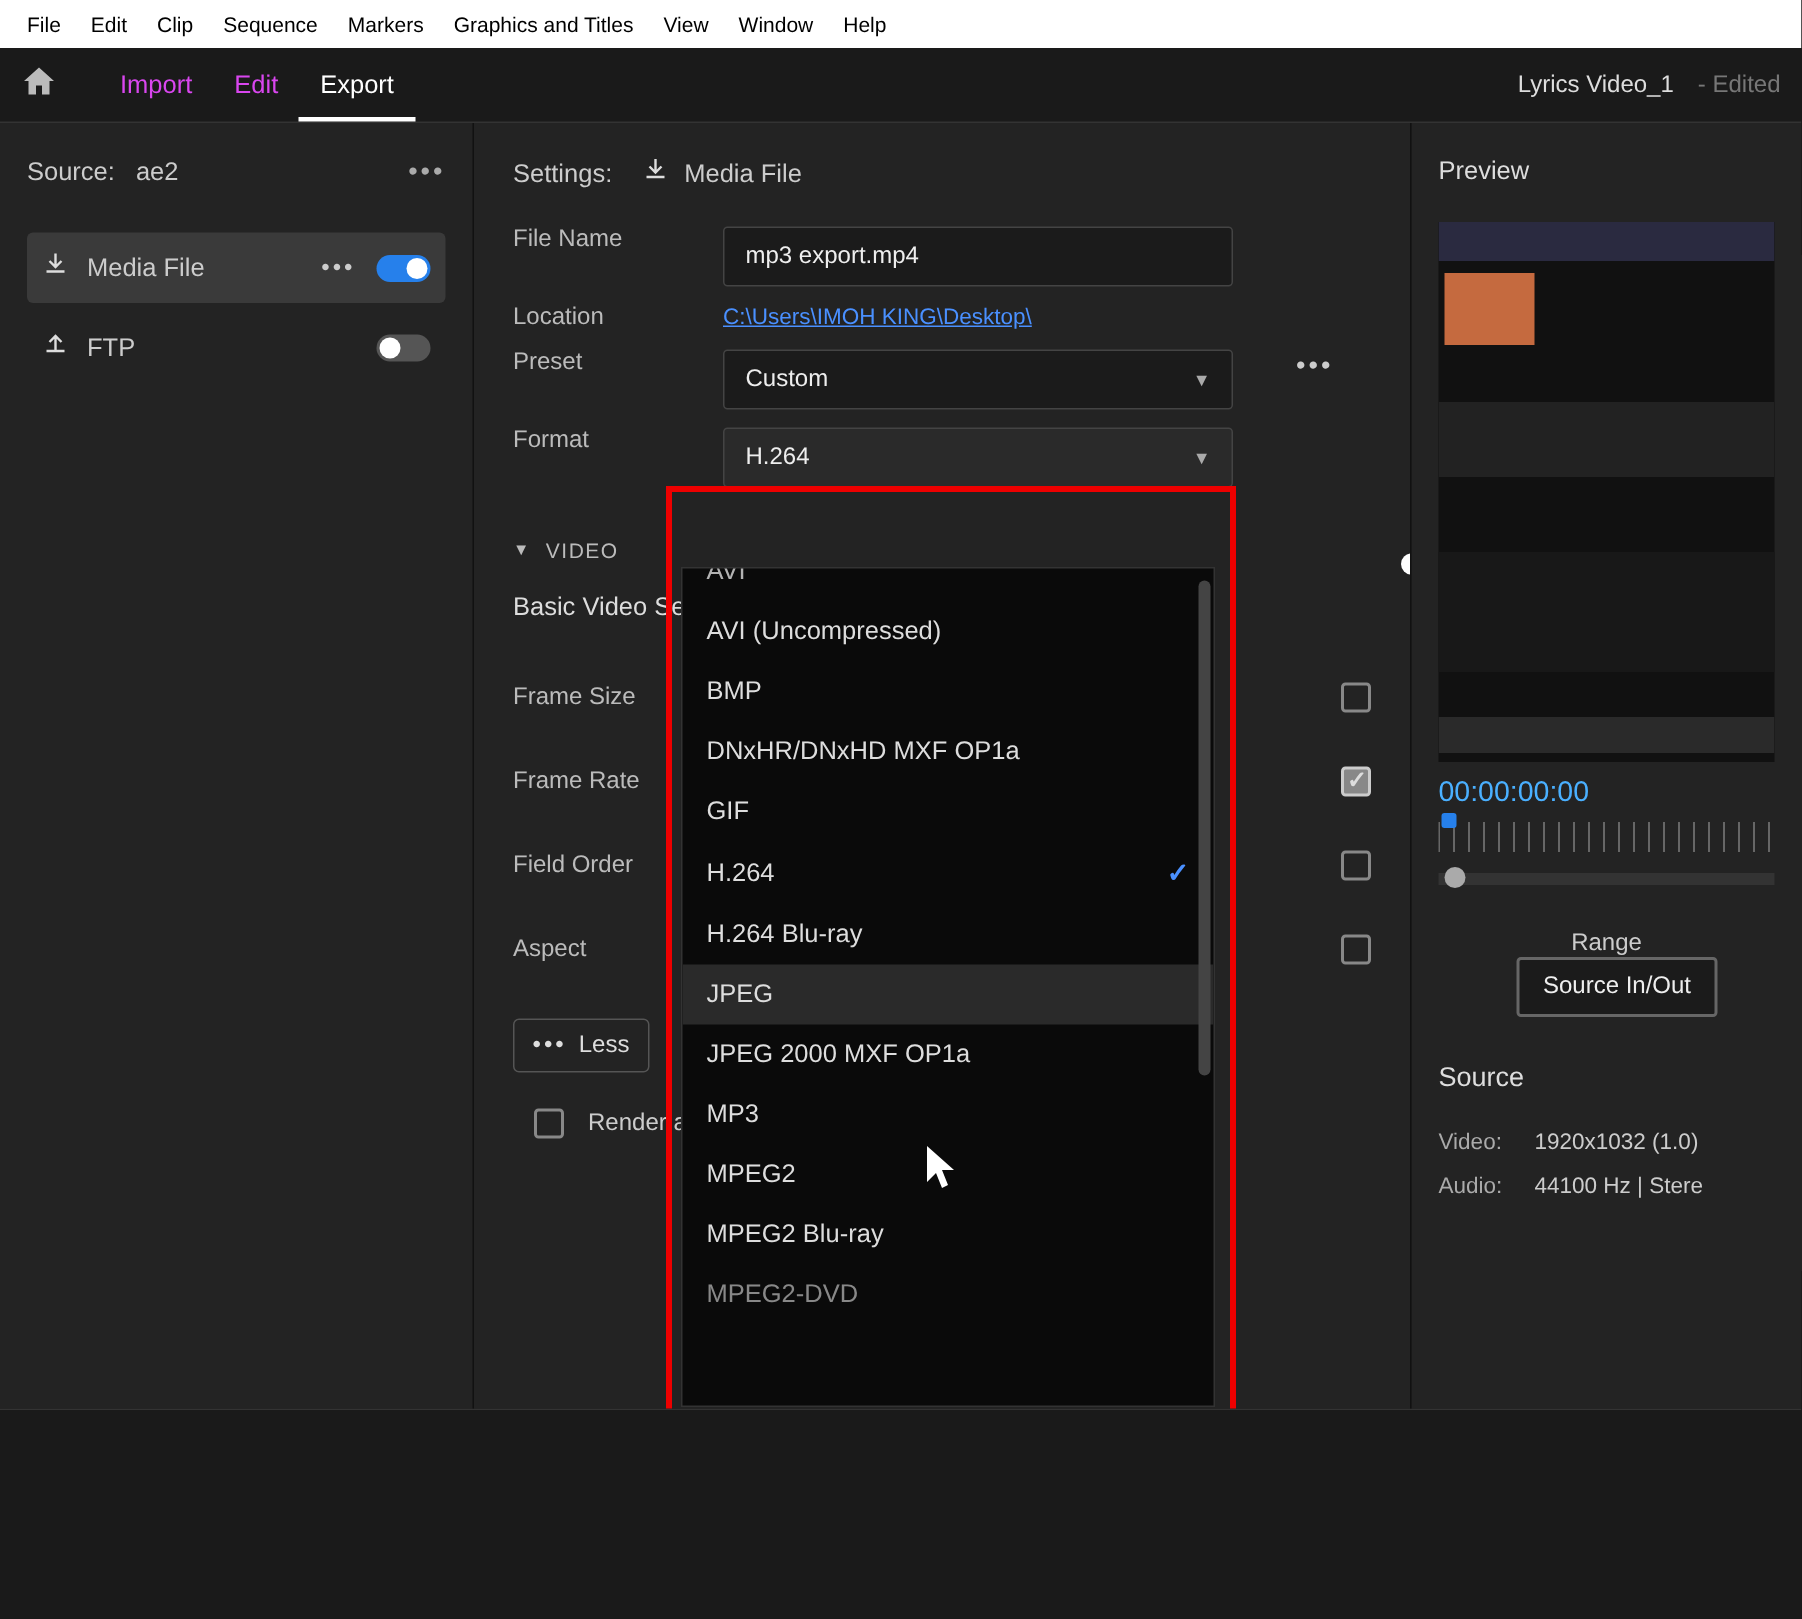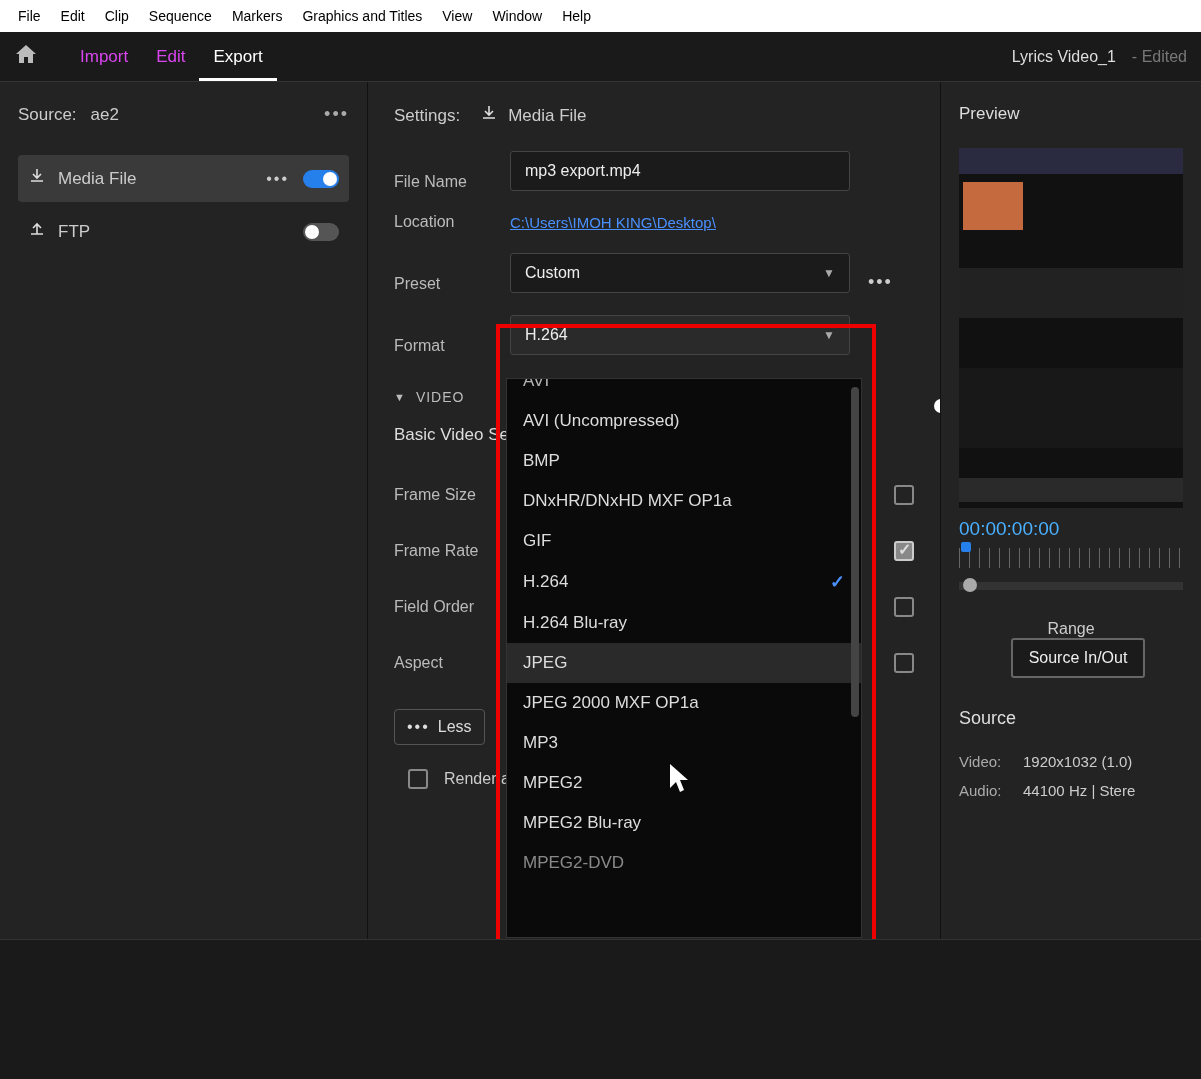--- a/index.html
+++ b/index.html
@@ -14,21 +14,21 @@
 .home-icon { margin-right: 28px; color: #aaa; font-size: 22px; cursor: pointer; }
 .header-tab { padding: 8px 14px; color: #d946ef; font-size: 17px; cursor: pointer; position: relative; }
 .header-tab.active { color: #fff; }
 .header-tab.active::after { content:''; position:absolute; bottom:-6px; left:0; right:0; height:3px; background:#fff; }
 .header-right { margin-left: auto; display: flex; align-items: center; color:#ddd; font-size:16px; }
 .header-project { margin-right: 16px; }
 .header-status { color:#777; }
 
 
 .workspace { display:flex; height: calc(100% - 82px - 140px); }
-.left-col { width: 368px; background:#232323; border-right:1px solid #111; padding:22px 18px; }
+.left-col { width: 316px; background:#232323; border-right:1px solid #111; padding:22px 18px; }
 .mid-col { flex:1; background:#232323; border-right:1px solid #111; padding:22px 26px; position:relative; overflow:hidden; }
 .right-col { width: 260px; background:#232323; padding:22px 18px; overflow:hidden; }
 
 
 .source-row { display:flex; align-items:center; color:#ccc; font-size:17px; margin-bottom:30px; }
 .source-label { margin-right:14px; }
 .source-name { color:#ccc; }
 .dots-icon { margin-left:auto; color:#aaa; font-size:18px; letter-spacing:2px; cursor:pointer; }
 .dest-item { display:flex; align-items:center; padding:12px 10px; border-radius:4px; font-size:17px; margin-bottom:6px; }
 .dest-item.active { background:#3a3a3a; }
@@ -37,21 +37,21 @@
 .toggle.on { background:#2680eb; }
 .toggle::after { content:''; width:14px; height:14px; border-radius:50%; background:#fff; position:absolute; top:2px; left:2px; }
 .toggle.on::after { left:20px; }
 .spacer { flex:1; }
 .dots-mini { margin-right:14px; color:#ccc; letter-spacing:2px; font-size:16px; cursor:pointer; }
 
 
 .settings-row { display:flex; align-items:center; font-size:17px; margin-bottom:24px; }
 .settings-label { margin-right:10px; }
 .download-icon { margin:0 10px; }
-.field-row { display:flex; align-items:flex-end; margin-bottom:22px; font-size:16px; color:#bbb; }
+.field-row { display:flex; align-items:flex-start; margin-bottom:12px; font-size:16px; color:#bbb;gap:24px; }
 .field-label { width:116px; }
 .field-input { background:#1b1b1b; border:1px solid #444; color:#eee; padding:10px 14px; width:340px; font-size:16px; border-radius:3px; }
 .field-link { color:#4a90ff; text-decoration:underline; font-size:15px; cursor:pointer; }
 .field-select { background:#1b1b1b; border:1px solid #444; color:#eee; padding:10px 14px; width:340px; font-size:16px; border-radius:3px; display:flex; align-items:center; cursor:pointer; }
 .chev { margin-left:auto; font-size:12px; color:#aaa; }
 .more-dots { margin-left:18px; color:#ccc; letter-spacing:2px; cursor:pointer; font-size:18px; }
 
 .red-box { border:4px solid #e00; position:absolute; left:128px; top:242px; width:380px; height:620px; pointer-events:none; z-index:12; }
 
 .section-head { display:flex; align-items:center; color:#bbb; font-size:14px; letter-spacing:1px; margin:34px 0 20px; }

